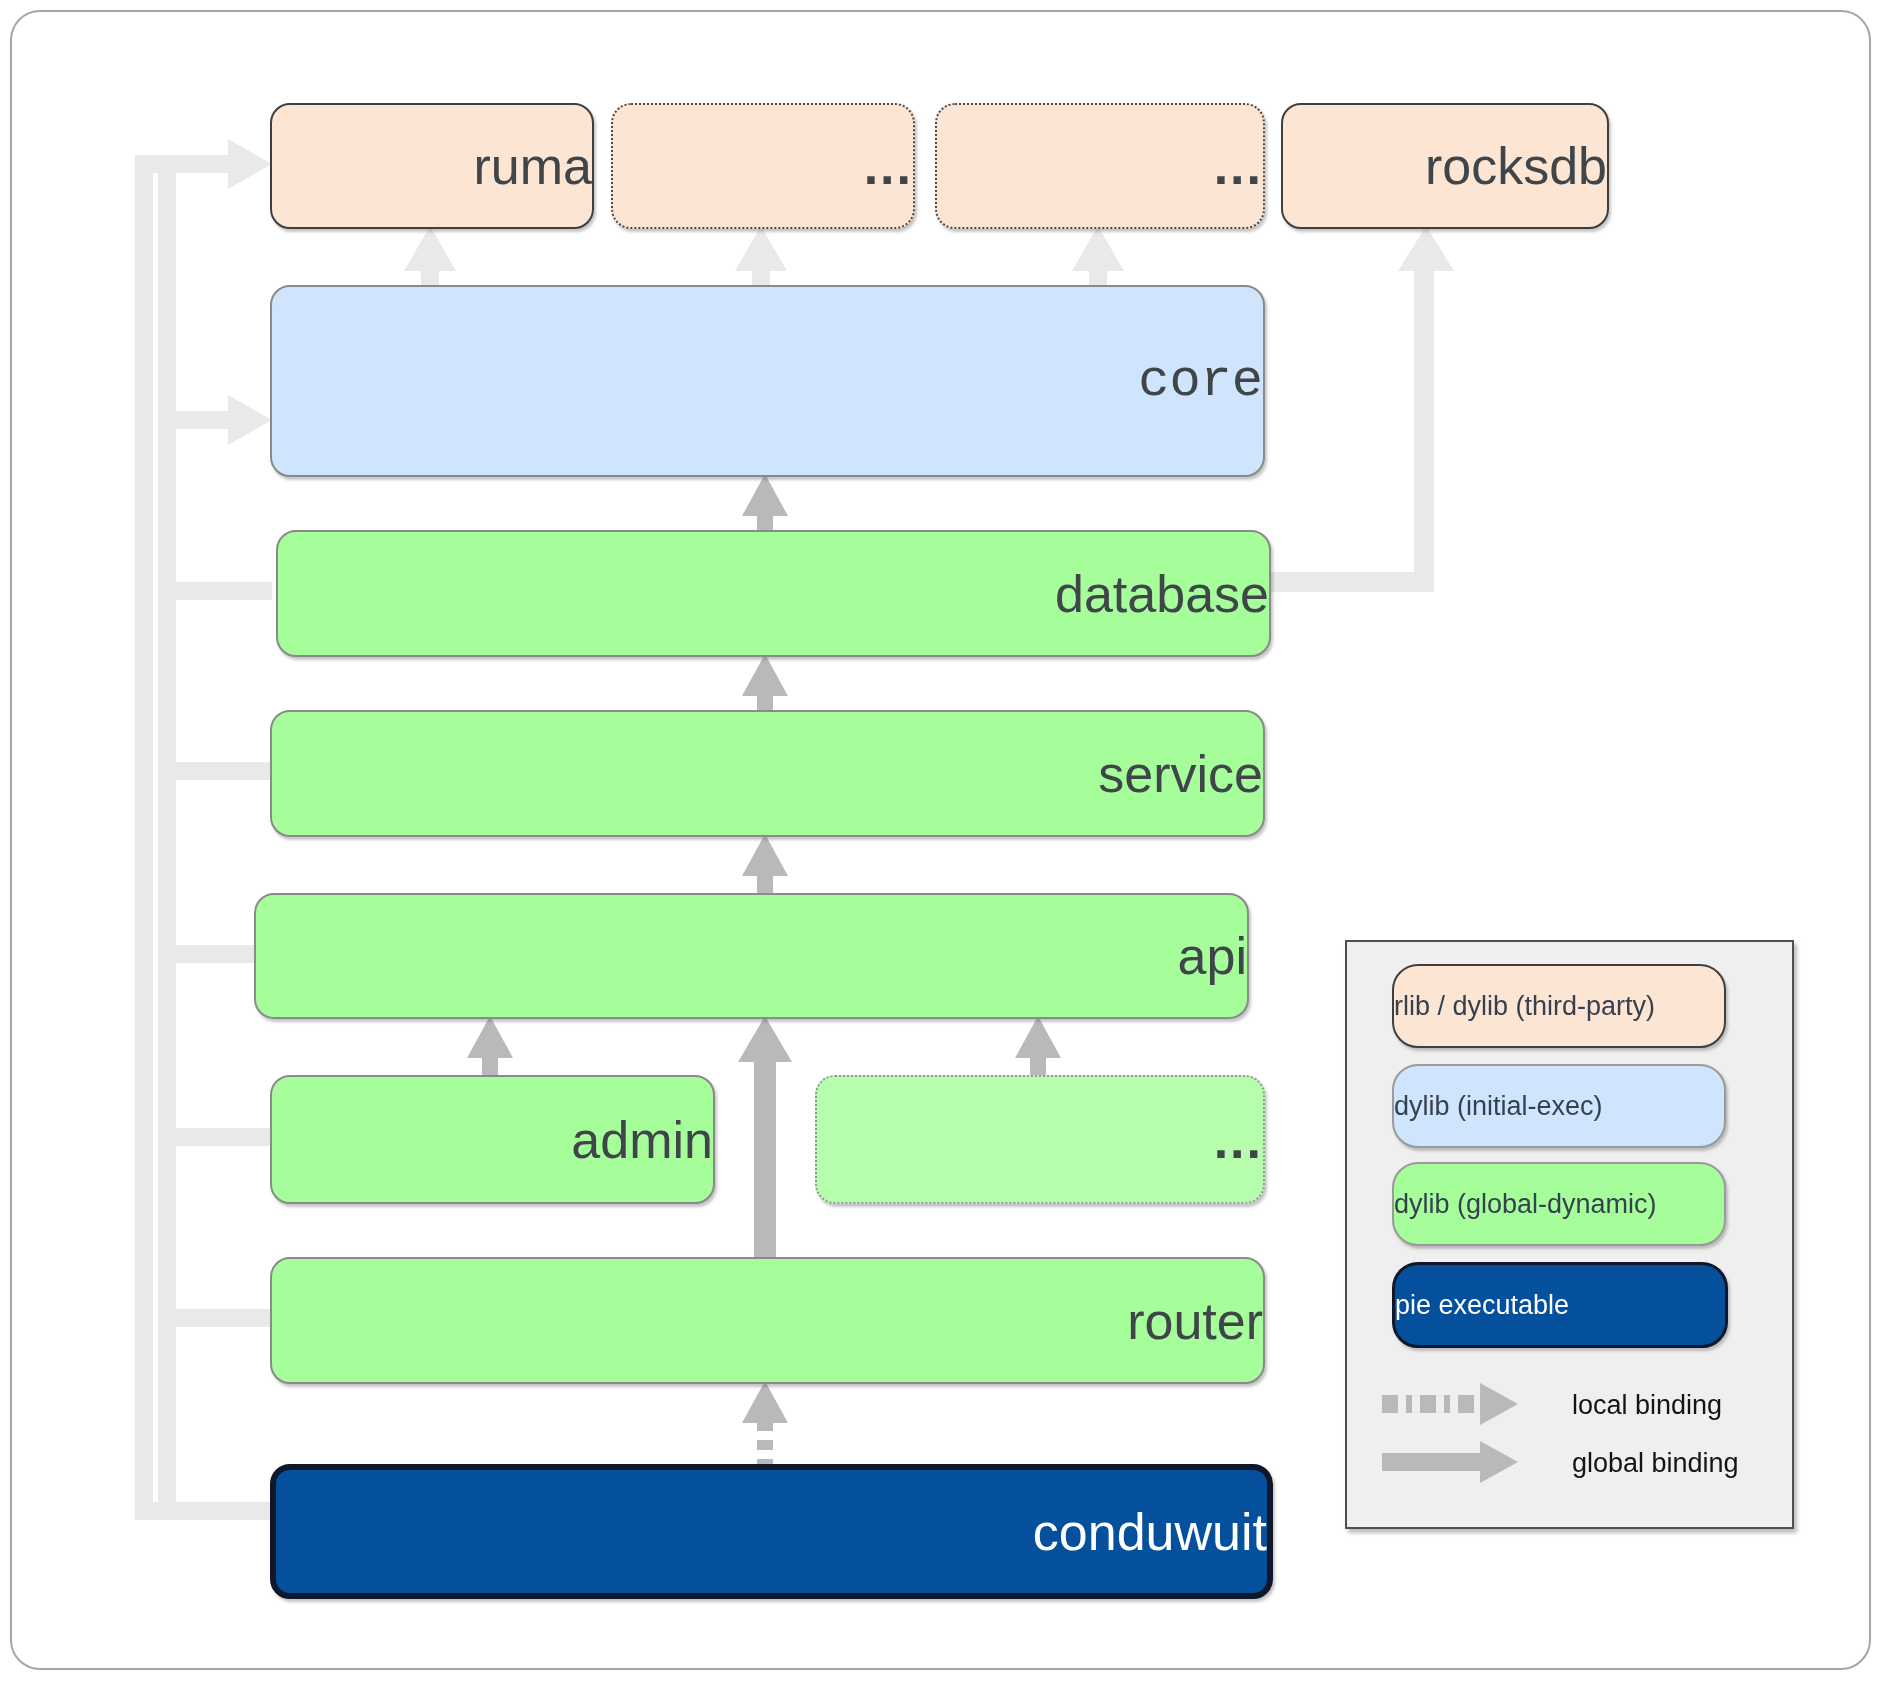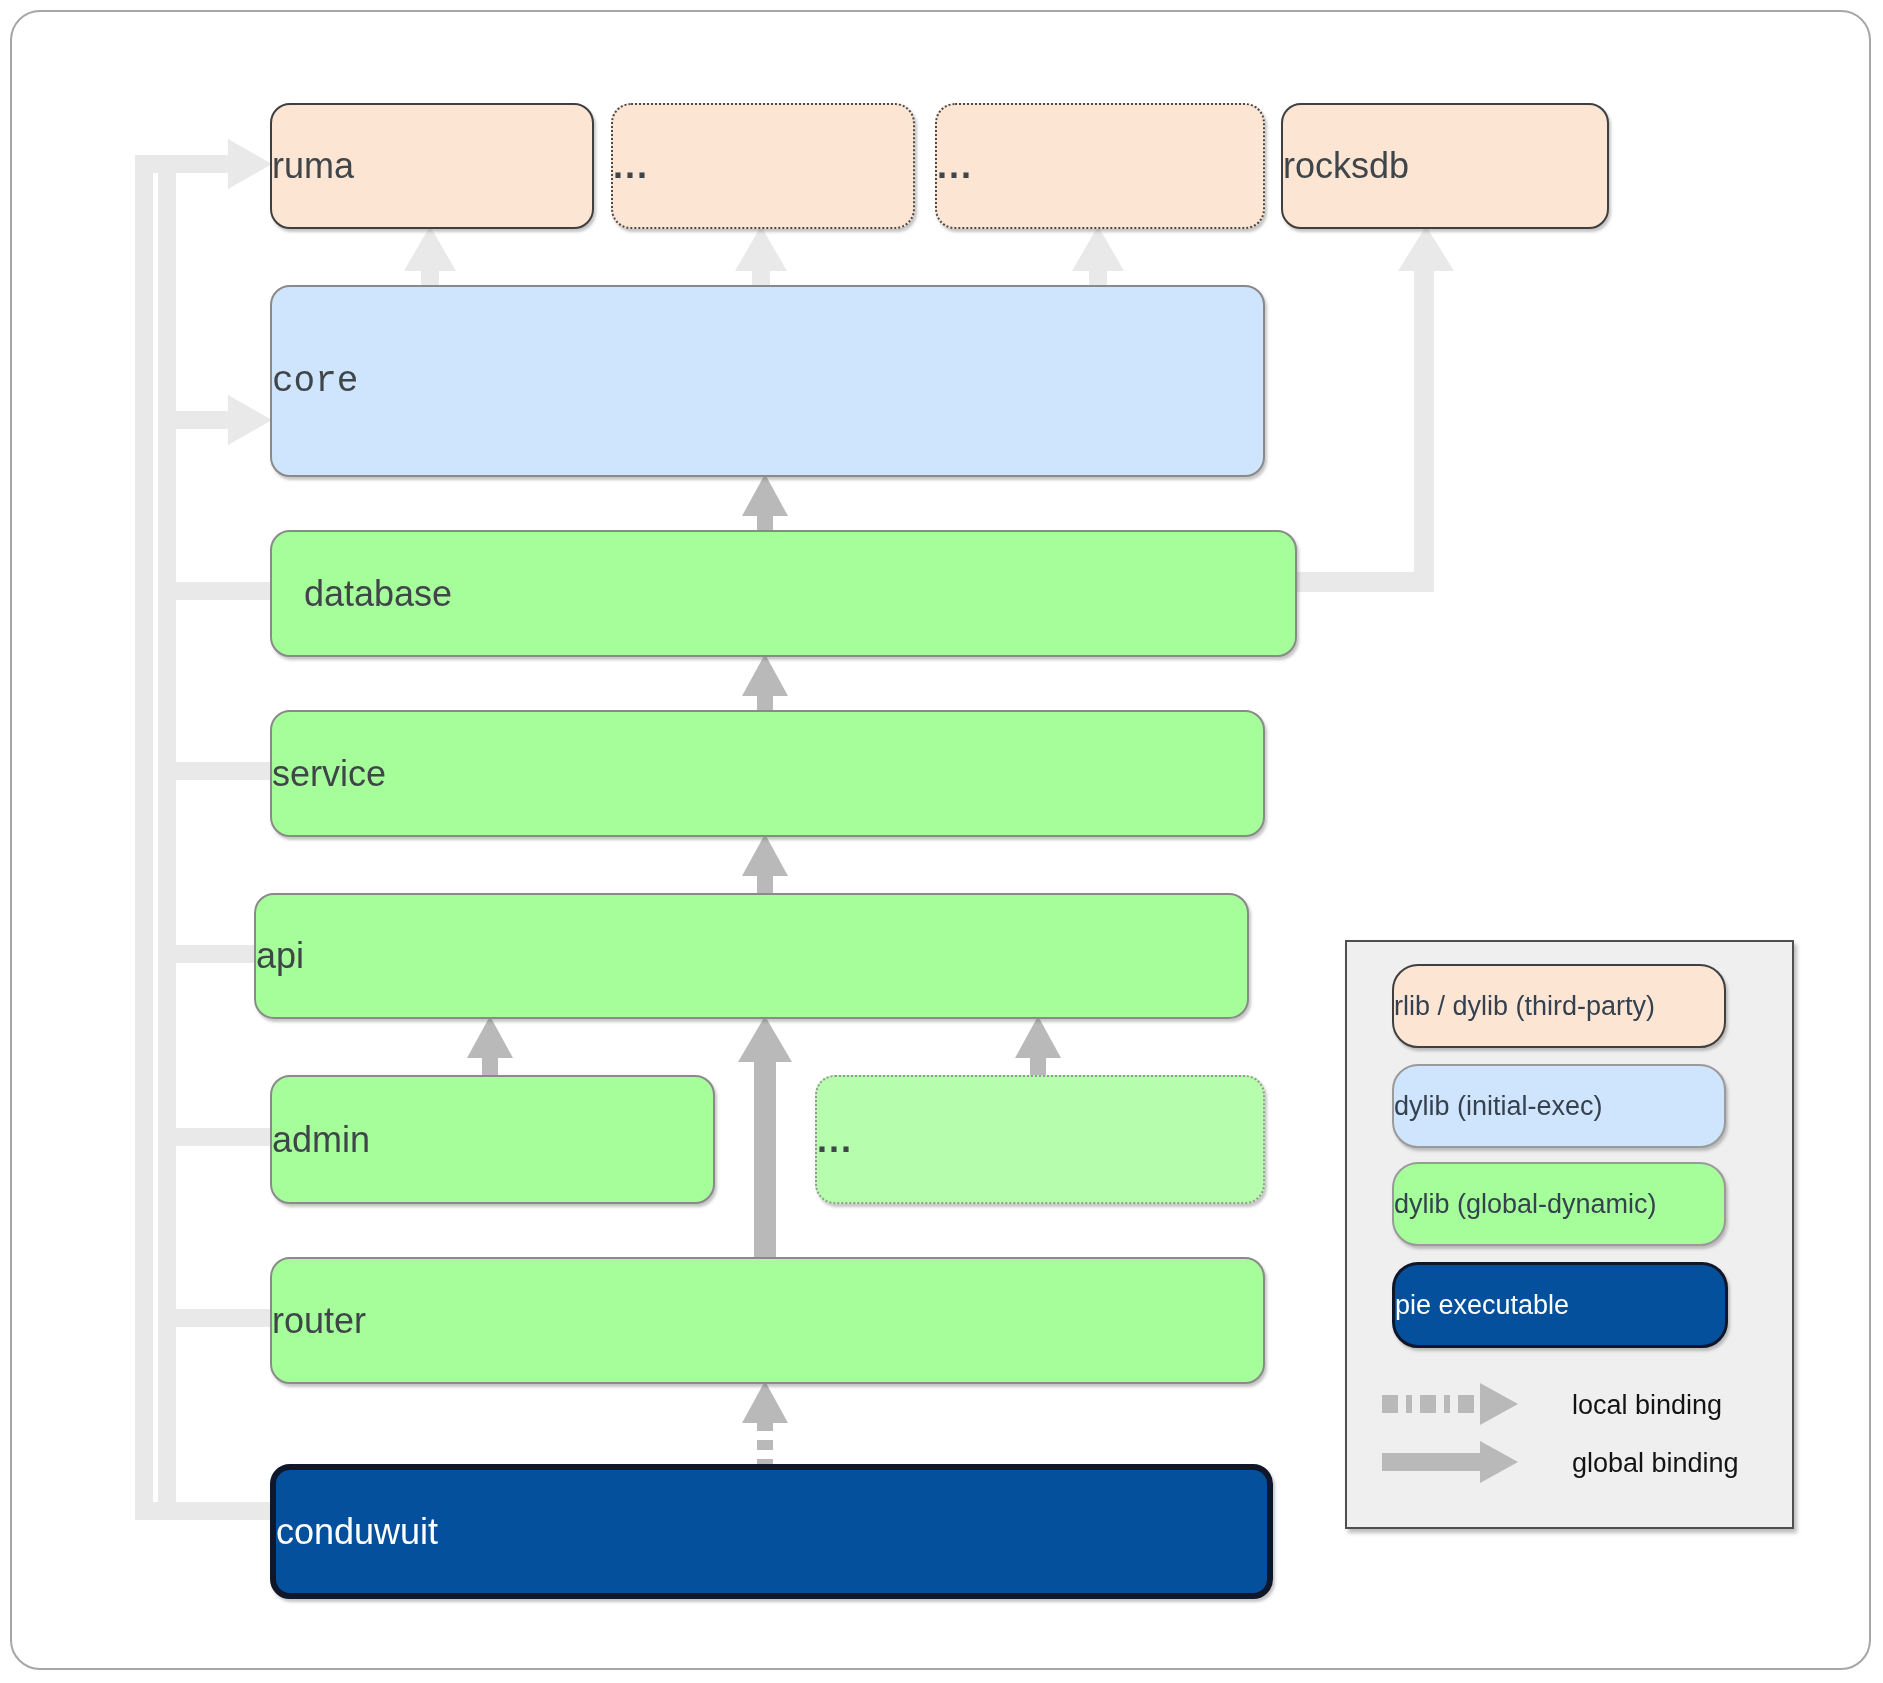--- a/index.html
+++ b/index.html
@@ -6,22 +6,22 @@
   #canvas {
     position:relative; width:1883px; height:1683px;
     font-family:"Liberation Sans", sans-serif;
     background:#ffffff; overflow:hidden;
   }
   #frame {
     position:absolute; left:10px; top:10px; width:1857px; height:1656px;
     border:2px solid #a6a6a6; border-radius:30px; background:#ffffff;
   }
   .box {
-    position:absolute; display:flex; align-items:center; justify-content:flex-start;
-    border-radius:20px; font-size:36px; color:var(--text-dark);
+    position:absolute; display:flex; align-items:center; justify-content:flex-end;
+    border-radius:20px; font-size:52px; color:var(--text-dark);
     box-shadow:2px 3px 3px rgba(90,90,90,0.35);
   }
   .peach       { background:var(--peach); border:2px solid #3f3f3f; }
   .peach.dotted{ border:2px dotted #4a4a4a; }
   .blue        { background:var(--blue);  border:2px solid #8a8a8a; }
   .green       { background:var(--green); border:2px solid #8a8a8a; }
   .green-light { background:var(--green-light); border:2px dotted #979797; }
   .navy        { background:var(--navy); border:6px solid #0f172a; color:#ffffff; }
   .ellipsis-label { font-weight:bold; letter-spacing:2px; }
 
@@ -118,21 +118,21 @@
   <div class="box peach dotted" style="left:935px; top:103px; width:326px; height:122px;">
     <span class="ellipsis-label">...</span>
   </div>
   <div class="box peach" style="left:1281px; top:103px; width:324px; height:122px;">
     <span>rocksdb</span>
   </div>
 
   <div class="box blue" style="left:270px; top:285px; width:991px; height:188px;font-family:Liberation Mono, monospace;">
     <span>core</span>
   </div>
-  <div class="box green" style="left:270px; top:530px; width:991px; height:123px;padding-left:32px;">
+  <div class="box green" style="left:276px; top:530px; width:991px; height:123px;">
     <span>database</span>
   </div>
   <div class="box green" style="left:270px; top:710px; width:991px; height:123px;">
     <span>service</span>
   </div>
   <div class="box green" style="left:254px; top:893px; width:991px; height:122px;">
     <span>api</span>
   </div>
   <div class="box green" style="left:270px; top:1075px; width:441px; height:125px;">
     <span>admin</span>

